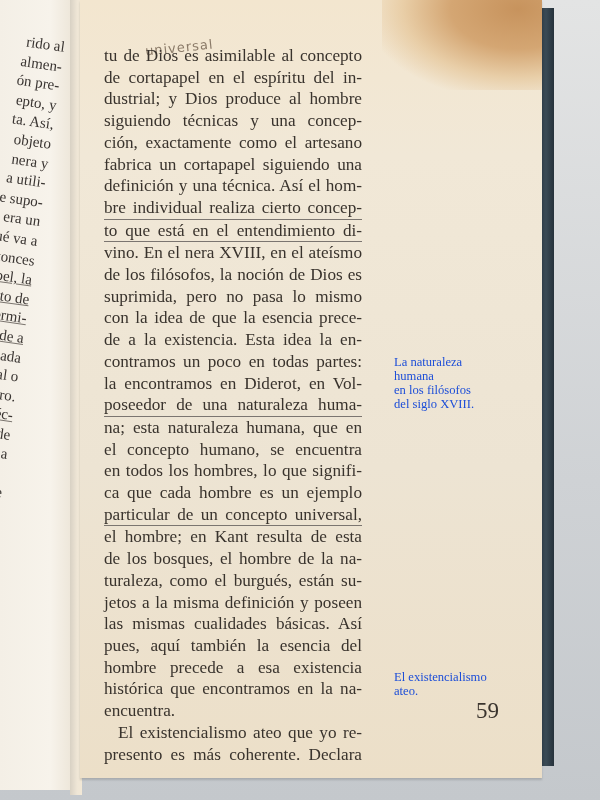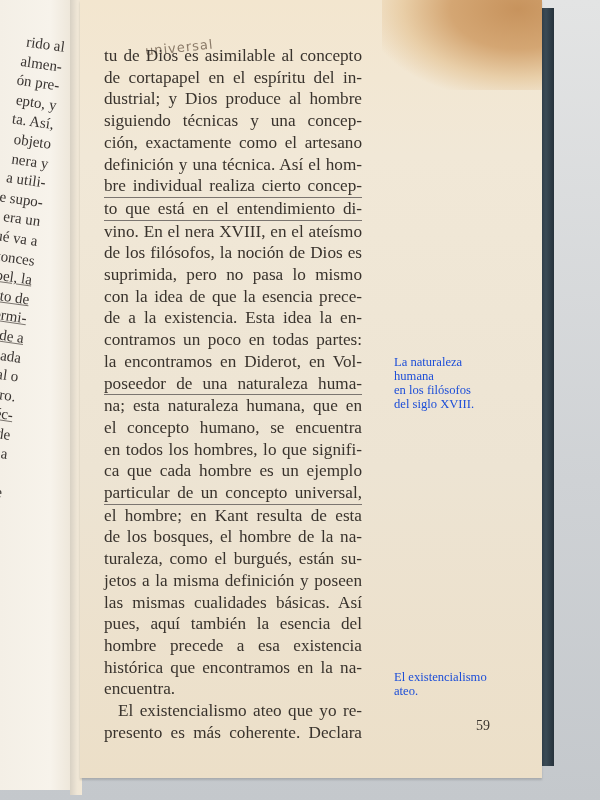--- a/index.html
+++ b/index.html
@@ -56,21 +56,21 @@
   .body-text .line { white-space:nowrap; text-align:justify; text-align-last:justify; }
   .body-text .line.last { text-align-last:left; }
   .body-text .line.indent { padding-left:14px; }
   .u { border-bottom:1.5px solid #7b7570; }
   .margin-note {
     position:absolute; left:394px; width:120px;
     font-size:12.6px; line-height:14px; color:#1d4ed8;
   }
   .page-number {
     position:absolute; left:476px; top:698px;
-    font-size:14px; color:#3a342e;margin-top:20px;
+    font-size:23px; color:#3a342e;
   }
 </style>
 </head>
 <body>
 
 <div class="surface"></div>
 
 <div class="left-page">
   <div class="left-lines">
     <div>rido al</div>
@@ -111,20 +111,21 @@
 </div>
 
 <div class="handwriting">universal</div>
 
 <div class="body-text">
   <div class="line">tu de Dios es asimilable al concepto</div>
   <div class="line">de cortapapel en el espíritu del in-</div>
   <div class="line">dustrial; y Dios produce al hombre</div>
   <div class="line">siguiendo técnicas y una concep-</div>
   <div class="line">ción, exactamente como el artesano</div>
+  <div class="line">fabrica un cortapapel siguiendo una</div>
   <div class="line">definición y una técnica. Así el hom-</div>
   <div class="line u">bre individual realiza cierto concep-</div>
   <div class="line u">to que está en el entendimiento di-</div>
   <div class="line">vino. En el nera XVIII, en el ateísmo</div>
   <div class="line">de los filósofos, la noción de Dios es</div>
   <div class="line">suprimida, pero no pasa lo mismo</div>
   <div class="line">con la idea de que la esencia prece-</div>
   <div class="line">de a la existencia. Esta idea la en-</div>
   <div class="line">contramos un poco en todas partes:</div>
   <div class="line">la encontramos en Diderot, en Vol-</div>

